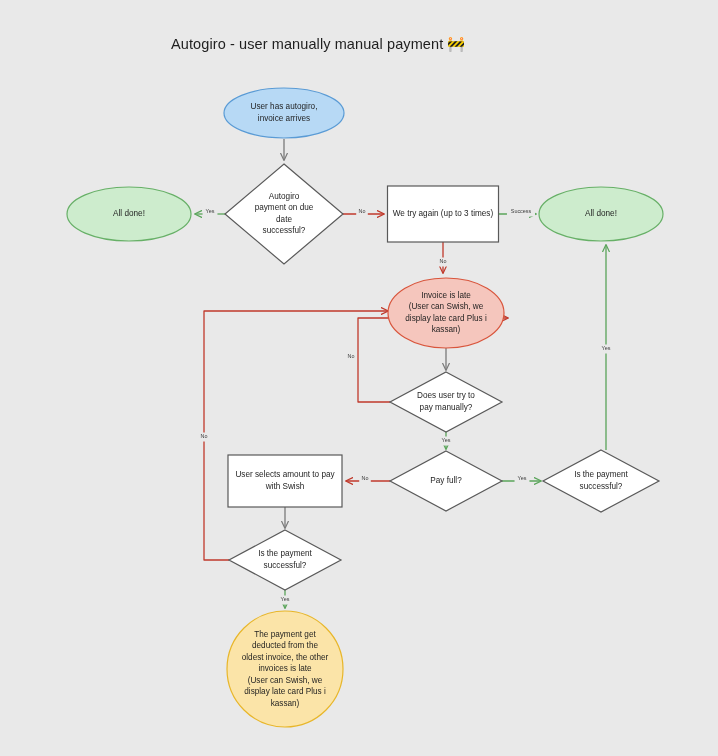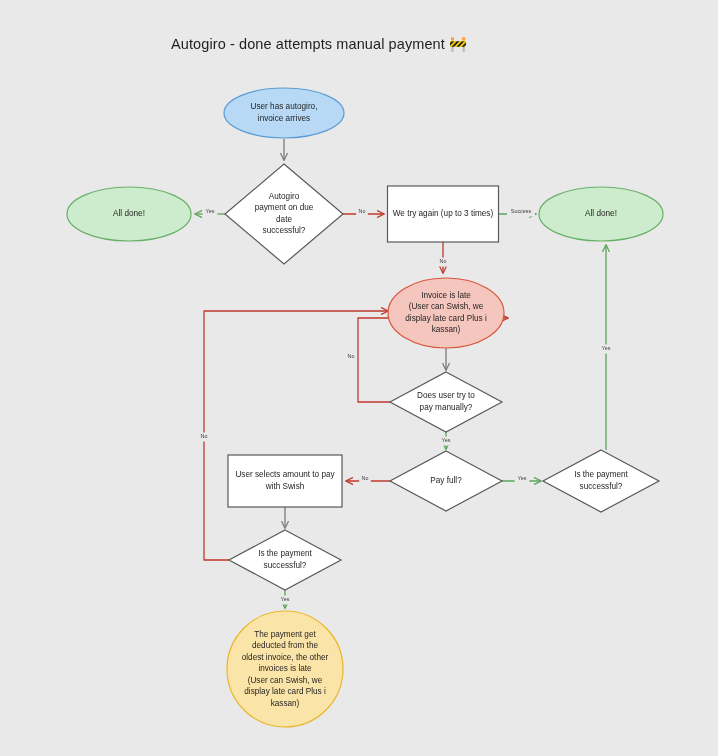--- a/index.html
+++ b/index.html
@@ -56,21 +56,21 @@
   .edge-path {
     fill: none;
     stroke-width: 1.3;
   }
 </style>
 </head>
 <body>
 
 <div id="canvas">
 
-  <div id="diagram-title">Autogiro - done attempts manual payment 🚧</div>
+  <div id="diagram-title">Autogiro - user manually manual payment 🚧</div>
 
   <svg id="flow" width="718" height="756">
     <defs>
       <marker id="arw-grey" viewBox="0 0 10 10" refX="8.5" refY="5" markerWidth="6.5" markerHeight="6.5" orient="auto-start-reverse">
         <path d="M 0.5 1 L 9 5 L 0.5 9" fill="none" stroke="#7a7a7a" stroke-width="1.4" stroke-linecap="round" stroke-linejoin="round"></path>
       </marker>
       <marker id="arw-green" viewBox="0 0 10 10" refX="8.5" refY="5" markerWidth="6.5" markerHeight="6.5" orient="auto-start-reverse">
         <path d="M 0.5 1 L 9 5 L 0.5 9" fill="none" stroke="#5aa45a" stroke-width="1.4" stroke-linecap="round" stroke-linejoin="round"></path>
       </marker>
       <marker id="arw-red" viewBox="0 0 10 10" refX="8.5" refY="5" markerWidth="6.5" markerHeight="6.5" orient="auto-start-reverse">

